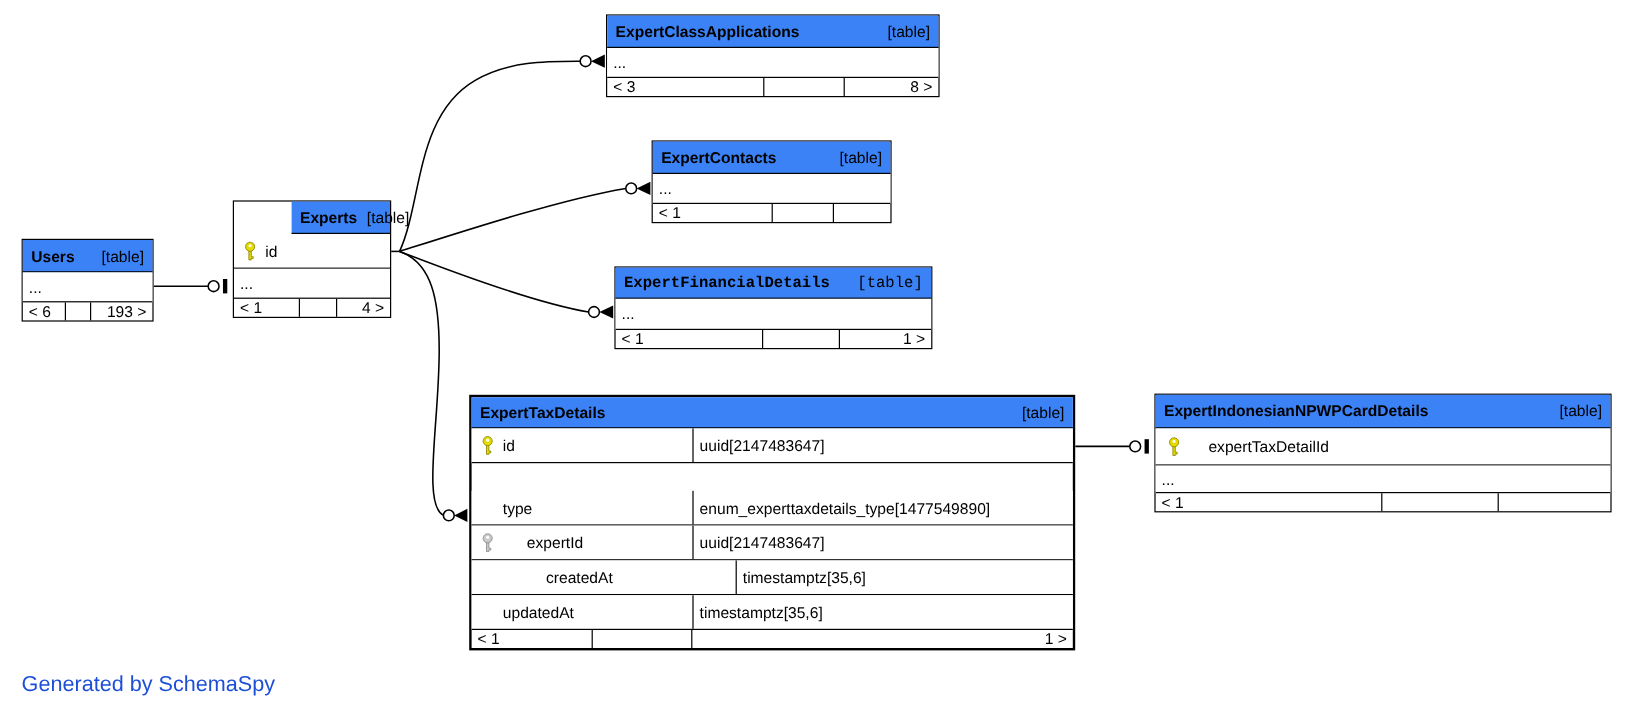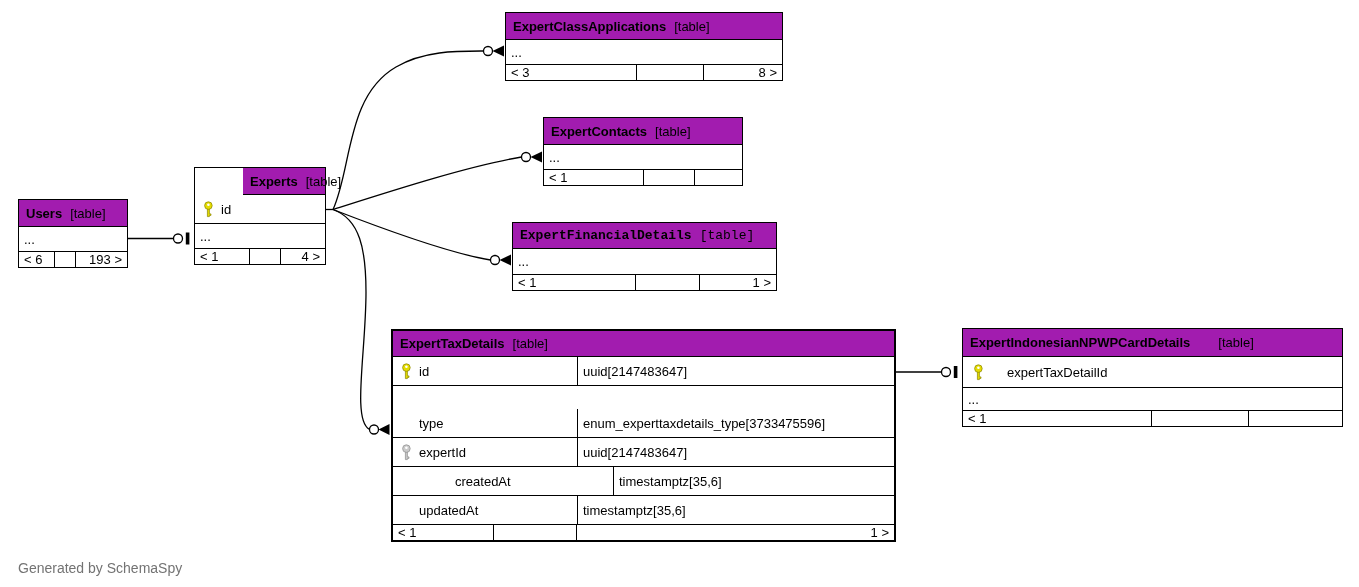--- a/index.html
+++ b/index.html
@@ -8,37 +8,37 @@
     font-family:"Liberation Sans",sans-serif;font-size:13px;color:#000;
     overflow:hidden;
   }
   svg.edges{position:absolute;left:0;top:0;z-index:0;}
   .tbl{
     position:absolute;z-index:1;background:#fff;border:1.3px solid #000;
     box-sizing:border-box;display:flex;flex-direction:column;
   }
   .tbl.focus{border-width:2.6px;}
   .hdr{
-    background:#a21caf;border-bottom:1.3px solid #000;
-    display:flex;align-items:center;
+    background:#3b82f6;border-bottom:1.3px solid #000;
+    display:flex;justify-content:space-between;align-items:center;
     padding:0 7px;gap:8px;white-space:nowrap;
   }
   .hdr .nm{font-weight:bold;}
   .row{border-bottom:1.3px solid #000;display:flex;align-items:center;white-space:nowrap;background:#fff;}
   .row:last-of-type{border-bottom:1.3px solid #000;}
   .keyslot{width:26px;flex:none;display:flex;justify-content:center;align-items:center;}
   .dots{padding-left:5px;}
   .namecell{display:flex;align-items:center;flex:none;height:100%;}
   .typecell{border-left:1.3px solid #000;flex:1;height:100%;display:flex;align-items:center;padding:0 5px;}
   .ftr{display:flex;flex:1;align-items:stretch;}
   .ftr .c{display:flex;align-items:center;padding:0 5px;box-sizing:border-box;}
   .ftr .c + .c{border-left:1.3px solid #000;}
   .ftr .c.r{flex:1;justify-content:flex-end;}
   .keysvg{display:block;}
-  .note{position:absolute;left:18px;top:560px;z-index:1;color:#737373;font-size:14px;}
+  .note{position:absolute;left:18px;top:560px;z-index:1;color:#1d4ed8;font-size:18px;}
 </style>
 </head>
 <body>
 
 <svg class="edges" width="1359" height="587" viewBox="0 0 1359 587">
   <g fill="none" stroke="#000" stroke-width="1.3">
     <path d="M128,238.5 H173.5"></path>
     <path d="M325,209.5 H333"></path>
     <path d="M333,209.5 C352,168 346,96 396,67 C424,50.5 458,51 483.5,51"></path>
     <path d="M333,209.5 C388,192 468,166 521.5,157"></path>
@@ -165,24 +165,24 @@
       </span>
       <span>id</span>
     </span>
     <span class="typecell">uuid[2147483647]</span>
   </div>
   <div class="row" style="height:28px;margin-top:23px;">
     <span class="namecell" style="width:184px;">
       <span class="keyslot"></span>
       <span>type</span>
     </span>
-    <span class="typecell">enum_experttaxdetails_type[3733475596]</span>
-  </div>
-  <div class="row" style="height:28px;">
-    <span class="namecell" style="width:184px;">
+    <span class="typecell">enum_experttaxdetails_type[1477549890]</span>
+  </div>
+  <div class="row" style="height:28px;">
+    <span class="namecell" style="width:184px;gap:20px;">
       <span class="keyslot">
         <svg class="keysvg" width="11" height="17" viewBox="0 0 11 17">
           <path d="M4.4 7.6 L4.4 15.6 L6.4 15.6 L6.4 14.4 L8 14.4 L8 12.9 L6.4 12.9 L6.4 7.6 Z" fill="#c9c9c9" stroke="#8c8c8c" stroke-width="0.7"></path>
           <circle cx="5.4" cy="4.6" r="3.8" fill="#c9c9c9" stroke="#8c8c8c" stroke-width="0.7"></circle>
           <circle cx="5.4" cy="3.8" r="1.3" fill="#fff"></circle>
         </svg>
       </span>
       <span>expertId</span>
     </span>
     <span class="typecell">uuid[2147483647]</span>

